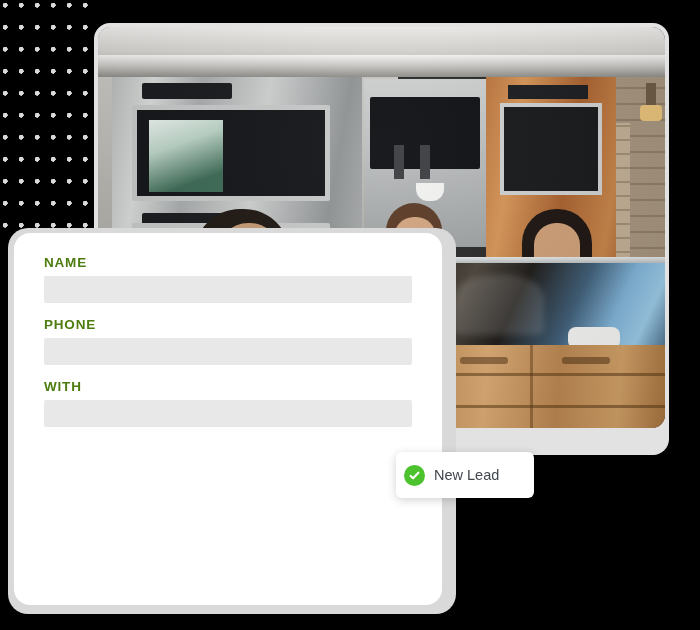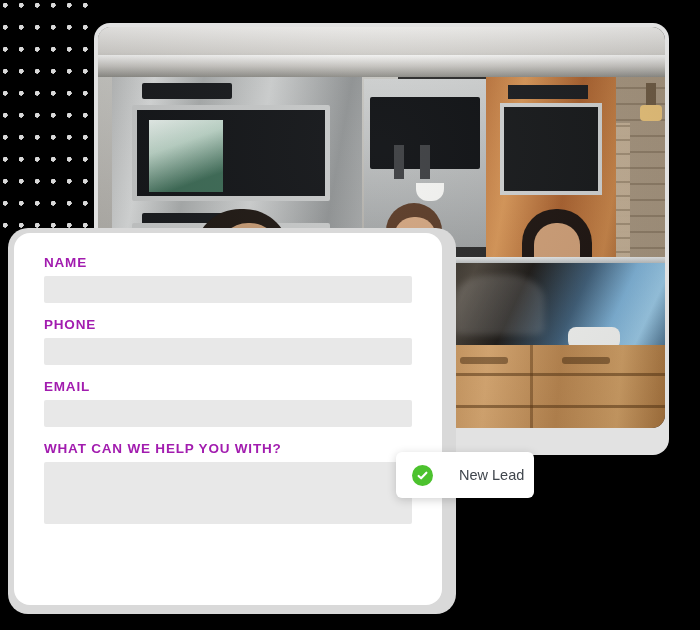--- a/index.html
+++ b/index.html
@@ -179,21 +179,21 @@
     height: 372px;
     background: #ffffff;
     border-radius: 16px;
     padding: 22px 30px 0 30px;
   }
 
   .field-label {
     font-size: 13.5px;
     font-weight: bold;
     letter-spacing: .8px;
-    color: #a21caf;
+    color: #4d7c0f;
     margin-bottom: 6px;
     font-family: "Liberation Sans", sans-serif;
   }
   .field-input {
     width: 100%;
     height: 27px;
     background: #e8e8e8;
     border: none;
     border-radius: 2px;
     margin-bottom: 14px;
@@ -234,22 +234,22 @@
   #new-lead-toast {
     position: absolute;
     left: 396px;
     top: 452px;
     width: 138px;
     height: 46px;
     background: #ffffff;
     border-radius: 6px;
     display: flex;
     align-items: center;
-    gap: 26px;
-    padding-left: 16px;
+    gap: 9px;
+    padding-left: 8px;
     box-shadow: 0 2px 10px rgba(0,0,0,.18);
   }
   #check-icon {
     width: 21px; height: 21px; flex: 0 0 21px;
     border-radius: 50%;
     background: #4cc22e;
     display: flex; align-items: center; justify-content: center;
   }
   #check-icon svg { display: block; }
   #new-lead-label {
@@ -351,28 +351,24 @@
       <div class="field-label">NAME</div>
       <input class="field-input" type="text" placeholder="" style="">
     </div>
 
     <div>
       <div class="field-label">PHONE</div>
       <input class="field-input" type="text" placeholder="" style="">
     </div>
 
     <div>
-      <div class="field-label">EMAIL</div>
+      <div class="field-label">WITH</div>
       <input class="field-input" type="text" placeholder="" style="">
     </div>
 
-    <div>
-      <div class="field-label">WHAT CAN WE HELP YOU WITH?</div>
-      <textarea class="field-textarea" placeholder="" style=""></textarea>
-    </div>
 
   </form>
 
   <div id="new-lead-toast">
     <span id="check-icon">
       <svg width="13" height="13" viewBox="0 0 13 13" aria-hidden="true">
         <path d="M2.6 6.9 L5.1 9.3 L10.4 3.7" fill="none" stroke="#ffffff" stroke-width="2.1" stroke-linecap="round" stroke-linejoin="round"></path>
       </svg>
     </span>
     <span id="new-lead-label">New Lead</span>

